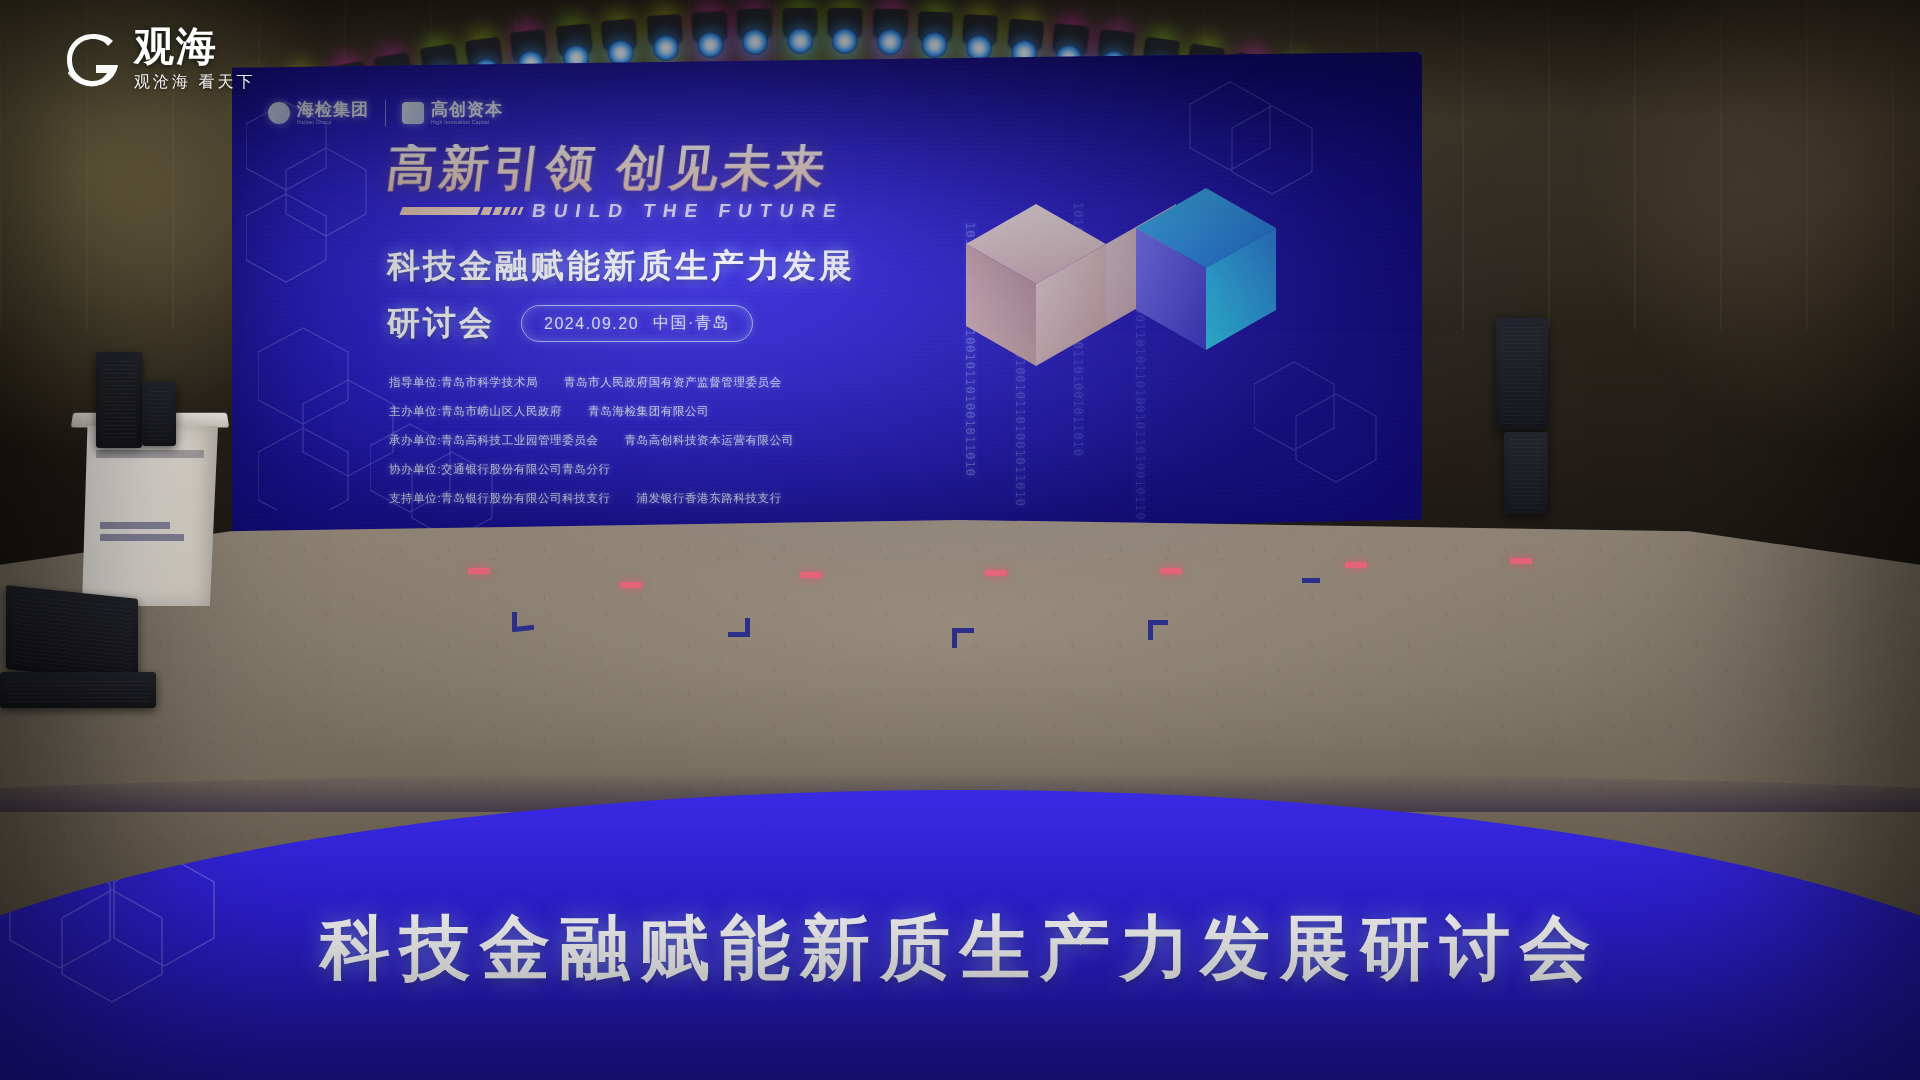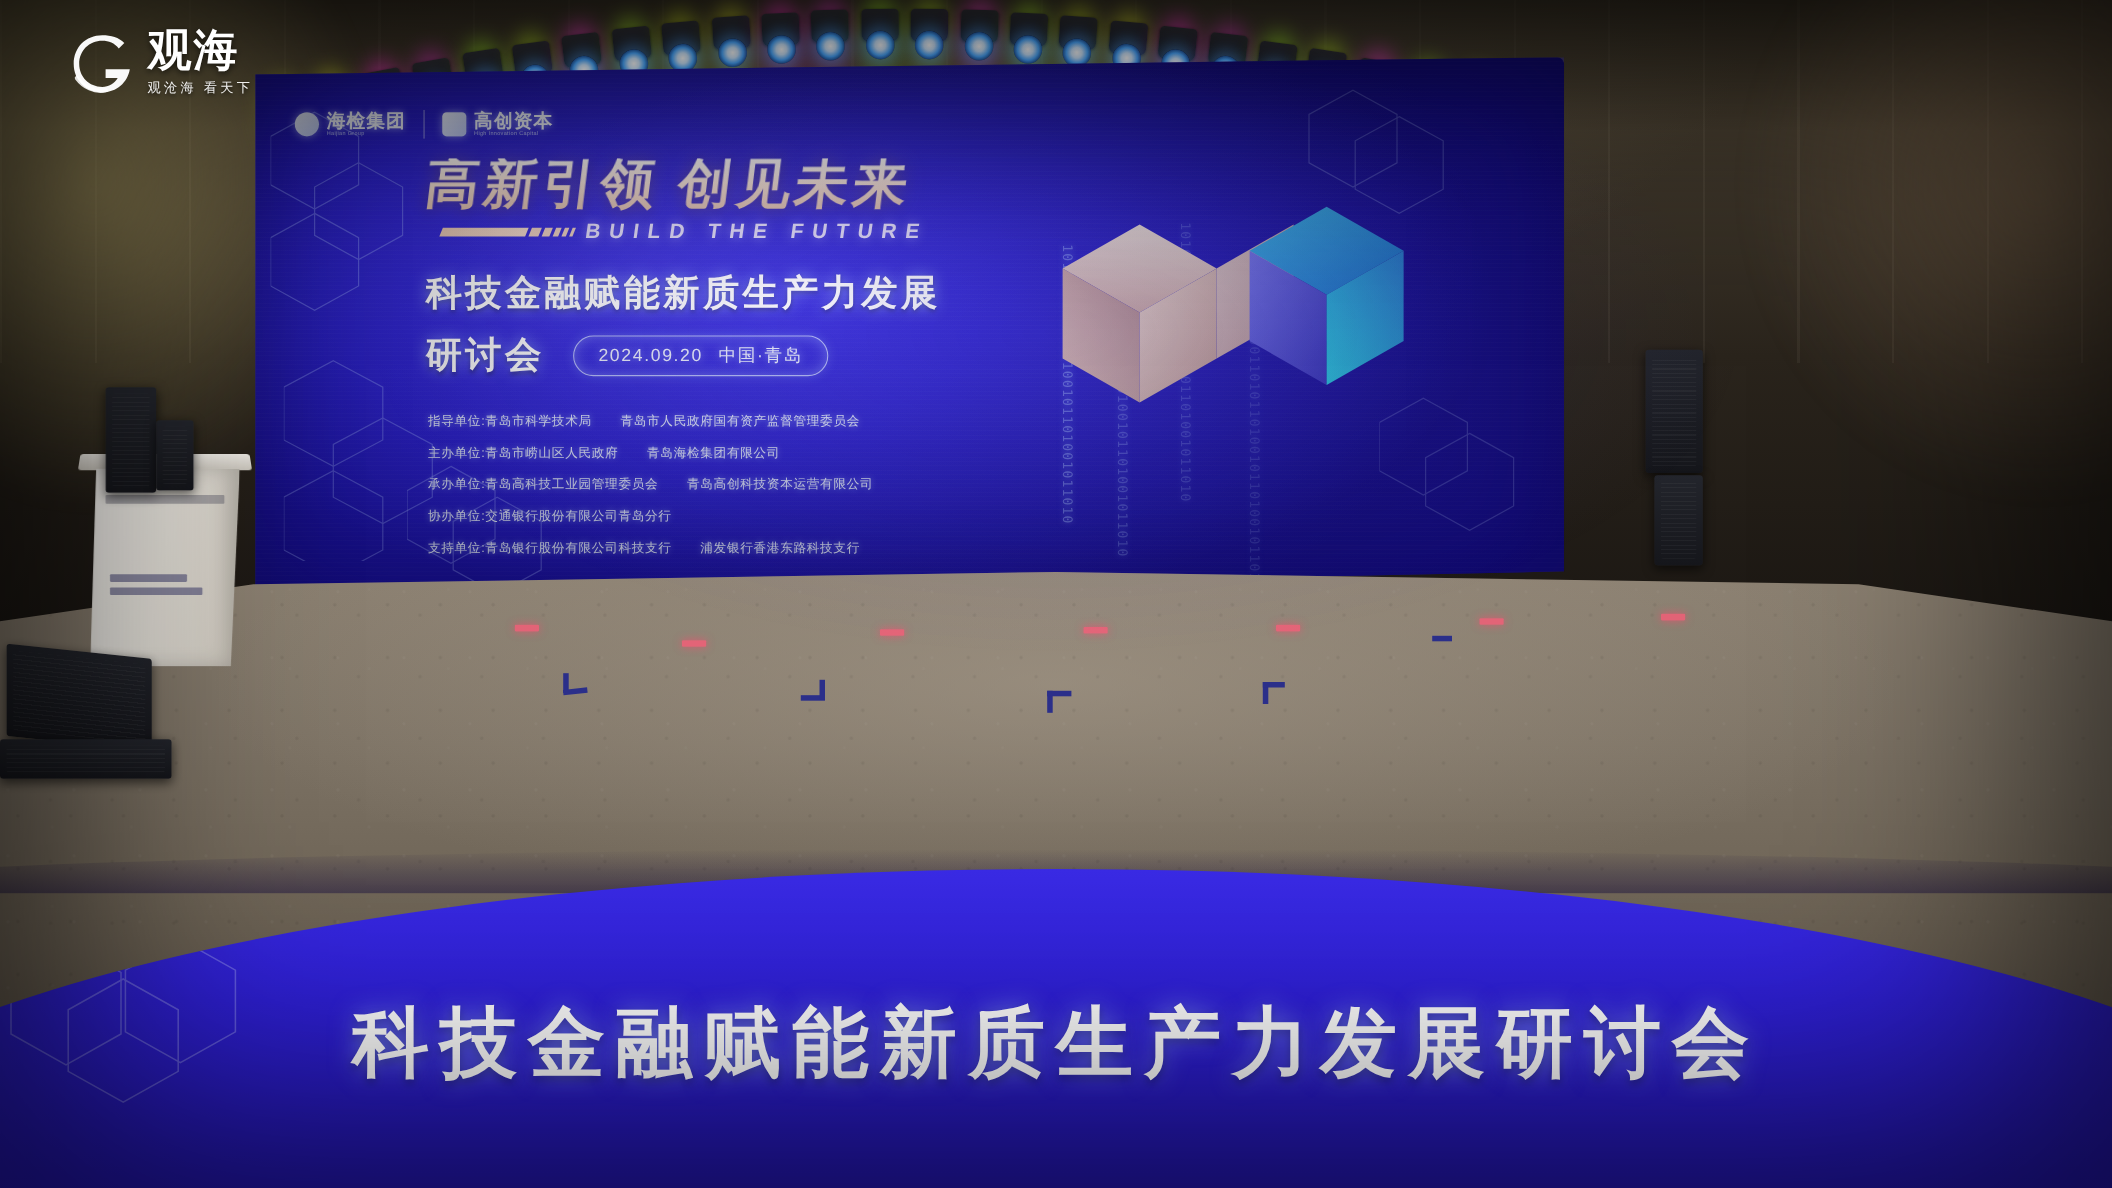--- a/index.html
+++ b/index.html
@@ -197,21 +197,21 @@
     border-radius:2px; }
 
   
   #channel-logo { position:absolute; left:62px; top:26px; display:flex;
     align-items:center; gap:10px; z-index:60; }
   #logo-g { position:relative; width:62px; height:62px; flex:none; }
   #logo-g svg { display:block; }
   #logo-text { display:flex; flex-direction:column; }
   #logo-cn { font-size:40px; font-weight:700; color:#ffffff; line-height:1;
     letter-spacing:2px; text-shadow:0 2px 6px rgba(0,0,0,.65); }
-  #logo-slogan { margin-top:6px; font-size:12px; color:rgba(255,255,255,.92);
+  #logo-slogan { margin-top:6px; font-size:16px; color:rgba(255,255,255,.92);
     letter-spacing:3px; text-shadow:0 1px 4px rgba(0,0,0,.7); }
 
   
   #haze { position:absolute; inset:0; pointer-events:none;
     background:radial-gradient(ellipse 900px 420px at 50% 28%, rgba(120,110,240,.12), rgba(0,0,0,0) 70%); }
   #vignette { position:absolute; inset:0; pointer-events:none;
     box-shadow:inset 0 0 220px 70px rgba(0,0,0,.62); }
 </style>
 </head>
 <body>

